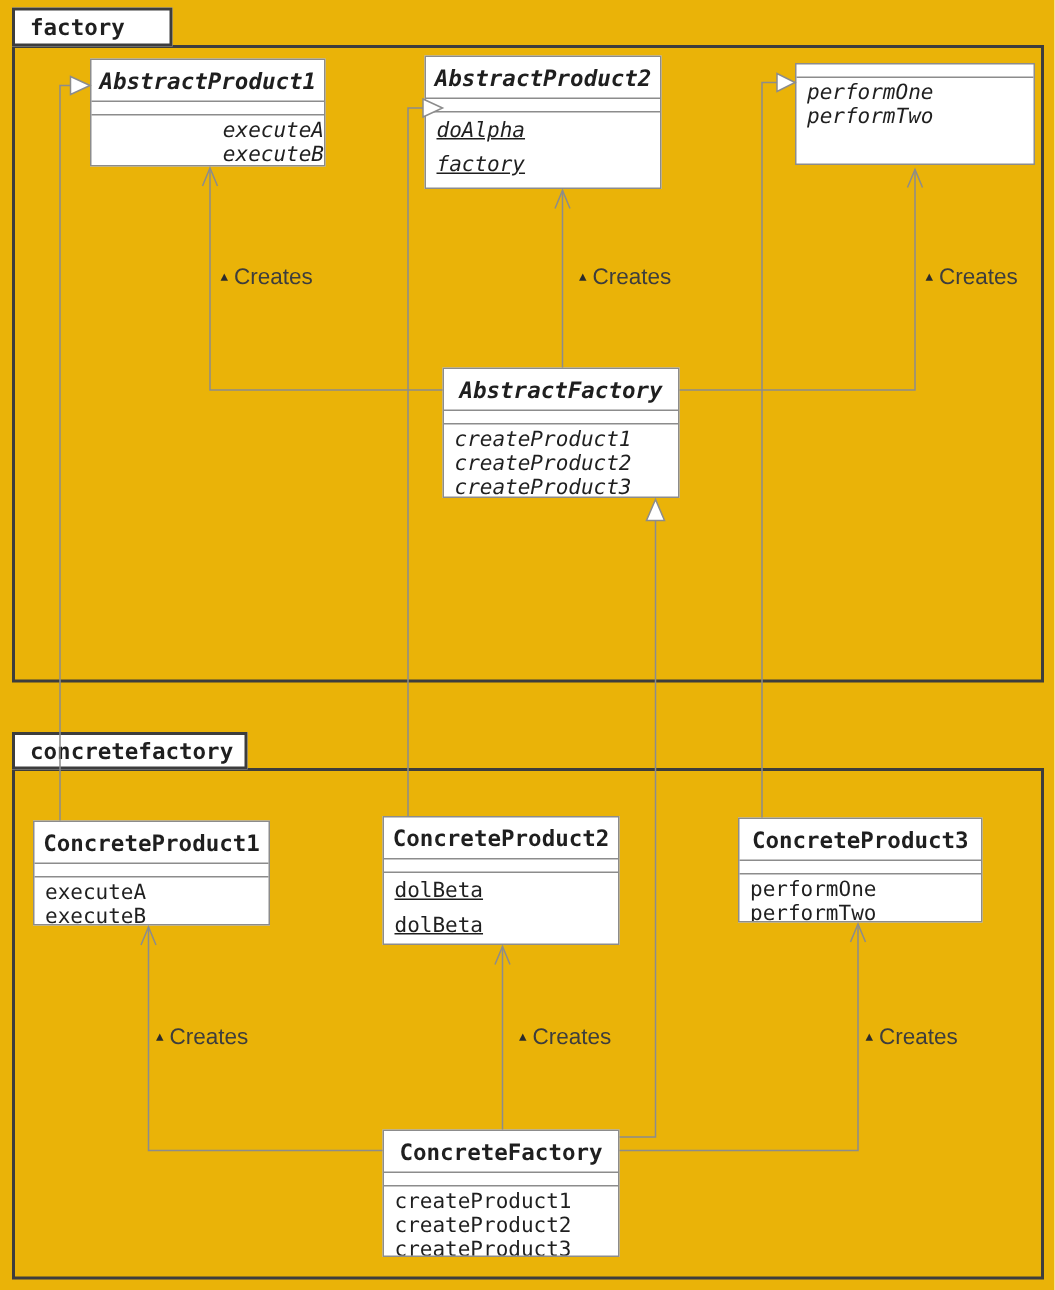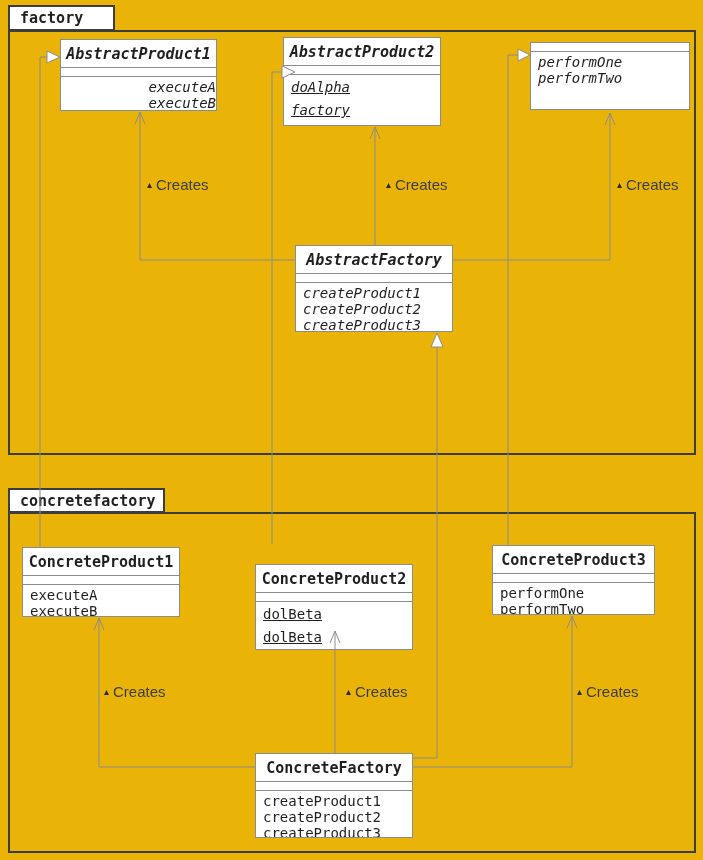--- a/index.html
+++ b/index.html
@@ -165,21 +165,21 @@
 
   <div class="class-box" style="left:22px; top:547px; width:158px; height:70px;">
     <div class="class-title">ConcreteProduct1</div>
     <div class="class-attrs"></div>
     <div class="class-methods">
       <div>executeA</div>
       <div>executeB</div>
     </div>
   </div>
 
-  <div class="class-box" style="left:255px; top:544px; width:158px; height:86px;margin-top:20px;">
+  <div class="class-box" style="left:255px; top:544px; width:158px; height:86px;">
     <div class="class-title">ConcreteProduct2</div>
     <div class="class-attrs"></div>
     <div class="class-methods spaced">
       <div>dolBeta</div>
       <div>dolBeta</div>
     </div>
   </div>
 
   <div class="class-box" style="left:492px; top:545px; width:163px; height:70px;">
     <div class="class-title">ConcreteProduct3</div>

